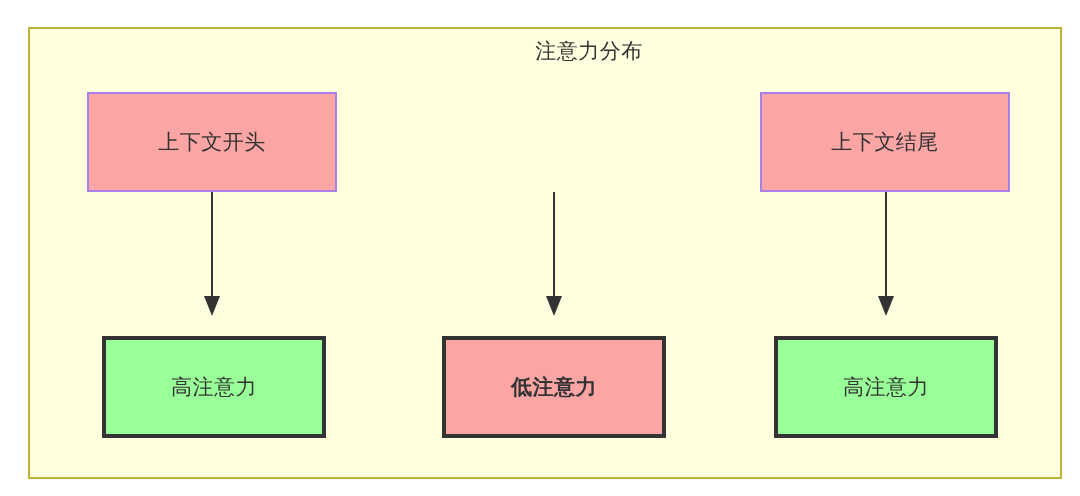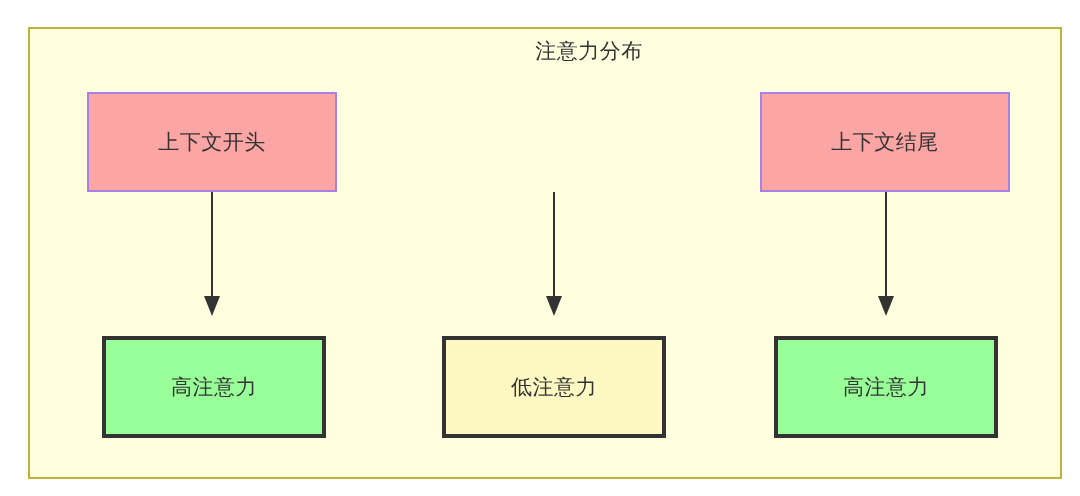--- a/index.html
+++ b/index.html
@@ -78,21 +78,21 @@
     font-size: 21px;
     color: #333333;
     letter-spacing: 0.5px;
     margin-top: 20px;
   }
   .node-bottom.col1 { left: 102px; top: 316px; }
   .node-bottom.col2 { left: 442px; top: 316px; }
   .node-bottom.col3 { left: 774px; top: 316px; }
 
   .fill-green { background: #99ff99; }
-  .fill-red   { background: #fef9c3; }
+  .fill-red   { background: #fca5a5; font-weight: bold; }
 
   
   .edge {
     position: absolute;
     width: 130px;
     height: 124px;
     pointer-events: none;
   }
   .edge.col1 { left: 147px; top: 192px; }
   .edge.col2 { left: 489px; top: 192px; }

